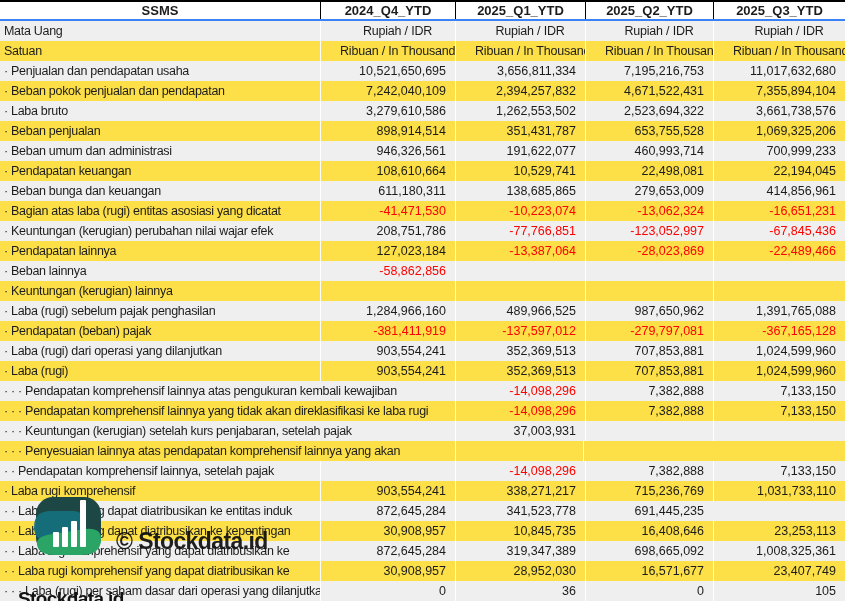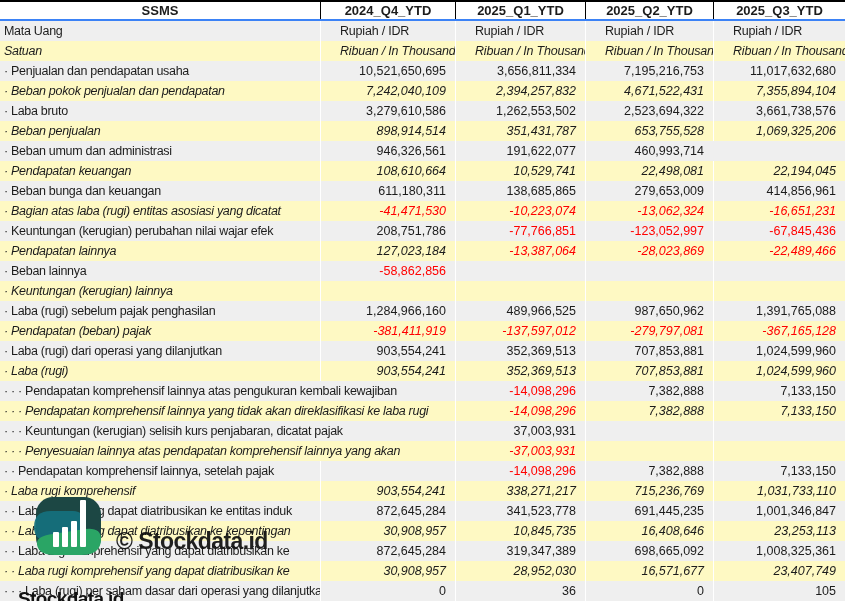--- a/index.html
+++ b/index.html
@@ -14,26 +14,26 @@
     font-weight:bold;font-size:13px;
   }
   .hcell{
     box-sizing:border-box;text-align:center;line-height:17px;overflow:hidden;white-space:nowrap;
   }
   .hcell + .hcell{border-left:1.5px solid #000;}
   .h0{width:320px}.h1{width:135px}.h2{width:130px}.h3{width:128px}.h4{width:132px}
   
   .row{display:flex;height:20px;line-height:20px;font-size:12.5px;}
   .row.light{background:#efefef;}
-  .row.dark{background:#fef9c3;font-style:italic;}
+  .row.dark{background:#fde047;}
   .cell{box-sizing:border-box;overflow:hidden;white-space:nowrap;}
   .label{width:320px;padding-left:4px;letter-spacing:-0.3px;}
   .row.wide .label{width:455px;}
   .val{text-align:right;padding-right:9px;border-left:1.5px solid #fff;}
-  .val.left{text-align:left;padding-left:19px;padding-right:0;letter-spacing:-0.2px;}
+  .val.left{text-align:center;padding-left:19px;padding-right:0;letter-spacing:-0.2px;}
   .c0{width:135px}.c1{width:130px}.c2{width:128px}.c3{width:132px}
   .row.wide .c1{border-left:1.5px solid #fff;}
   .neg{color:#ff0000;}
   
   .wm-logo{position:absolute;left:33px;top:497px;width:70px;height:62px;}
   .wm-brand{
     position:absolute;left:18px;top:588px;font-weight:bold;font-size:19px;
     color:#121212;letter-spacing:-0.6px;
   }
   .wm-copy{
@@ -95,20 +95,21 @@
         <div class="cell val c0">898,914,514</div>
         <div class="cell val c1">351,431,787</div>
         <div class="cell val c2">653,755,528</div>
         <div class="cell val c3">1,069,325,206</div>
       </div>
       <div class="row light">
         <div class="cell label">· Beban umum dan administrasi</div>
         <div class="cell val c0">946,326,561</div>
         <div class="cell val c1">191,622,077</div>
         <div class="cell val c2">460,993,714</div>
+        <div class="cell val c3">700,999,233</div>
       </div>
       <div class="row dark">
         <div class="cell label">· Pendapatan keuangan</div>
         <div class="cell val c0">108,610,664</div>
         <div class="cell val c1">10,529,741</div>
         <div class="cell val c2">22,498,081</div>
         <div class="cell val c3">22,194,045</div>
       </div>
       <div class="row light">
         <div class="cell label">· Beban bunga dan keuangan</div>
@@ -186,28 +187,27 @@
         <div class="cell val c2">7,382,888</div>
         <div class="cell val c3">7,133,150</div>
       </div>
       <div class="row dark wide">
         <div class="cell label">· · · Pendapatan komprehensif lainnya yang tidak akan direklasifikasi ke laba rugi</div>
         <div class="cell val c1 neg">-14,098,296</div>
         <div class="cell val c2">7,382,888</div>
         <div class="cell val c3">7,133,150</div>
       </div>
       <div class="row light wide">
-        <div class="cell label">· · · Keuntungan (kerugian) selisih kurs penjabaran, dicatat pajak</div>
+        <div class="cell label">· · · Keuntungan (kerugian) setelah kurs penjabaran, setelah pajak</div>
         <div class="cell val c1">37,003,931</div>
         <div class="cell val c2"></div>
         <div class="cell val c3"></div>
       </div>
       <div class="row dark wide">
         <div class="cell label">· · · Penyesuaian lainnya atas pendapatan komprehensif lainnya yang akan</div>
-        <div class="cell val c1 neg">-37,003,931</div>
         <div class="cell val c2"></div>
         <div class="cell val c3"></div>
       </div>
       <div class="row light">
         <div class="cell label">· · Pendapatan komprehensif lainnya, setelah pajak</div>
         <div class="cell val c0"></div>
         <div class="cell val c1 neg">-14,098,296</div>
         <div class="cell val c2">7,382,888</div>
         <div class="cell val c3">7,133,150</div>
       </div>
@@ -216,21 +216,20 @@
         <div class="cell val c0">903,554,241</div>
         <div class="cell val c1">338,271,217</div>
         <div class="cell val c2">715,236,769</div>
         <div class="cell val c3">1,031,733,110</div>
       </div>
       <div class="row light">
         <div class="cell label">· · Laba (rugi) yang dapat diatribusikan ke entitas induk</div>
         <div class="cell val c0">872,645,284</div>
         <div class="cell val c1">341,523,778</div>
         <div class="cell val c2">691,445,235</div>
-        <div class="cell val c3">1,001,346,847</div>
       </div>
       <div class="row dark">
         <div class="cell label">· · Laba (rugi) yang dapat diatribusikan ke kepentingan</div>
         <div class="cell val c0">30,908,957</div>
         <div class="cell val c1">10,845,735</div>
         <div class="cell val c2">16,408,646</div>
         <div class="cell val c3">23,253,113</div>
       </div>
       <div class="row light">
         <div class="cell label">· · Laba rugi komprehensif yang dapat diatribusikan ke</div>

